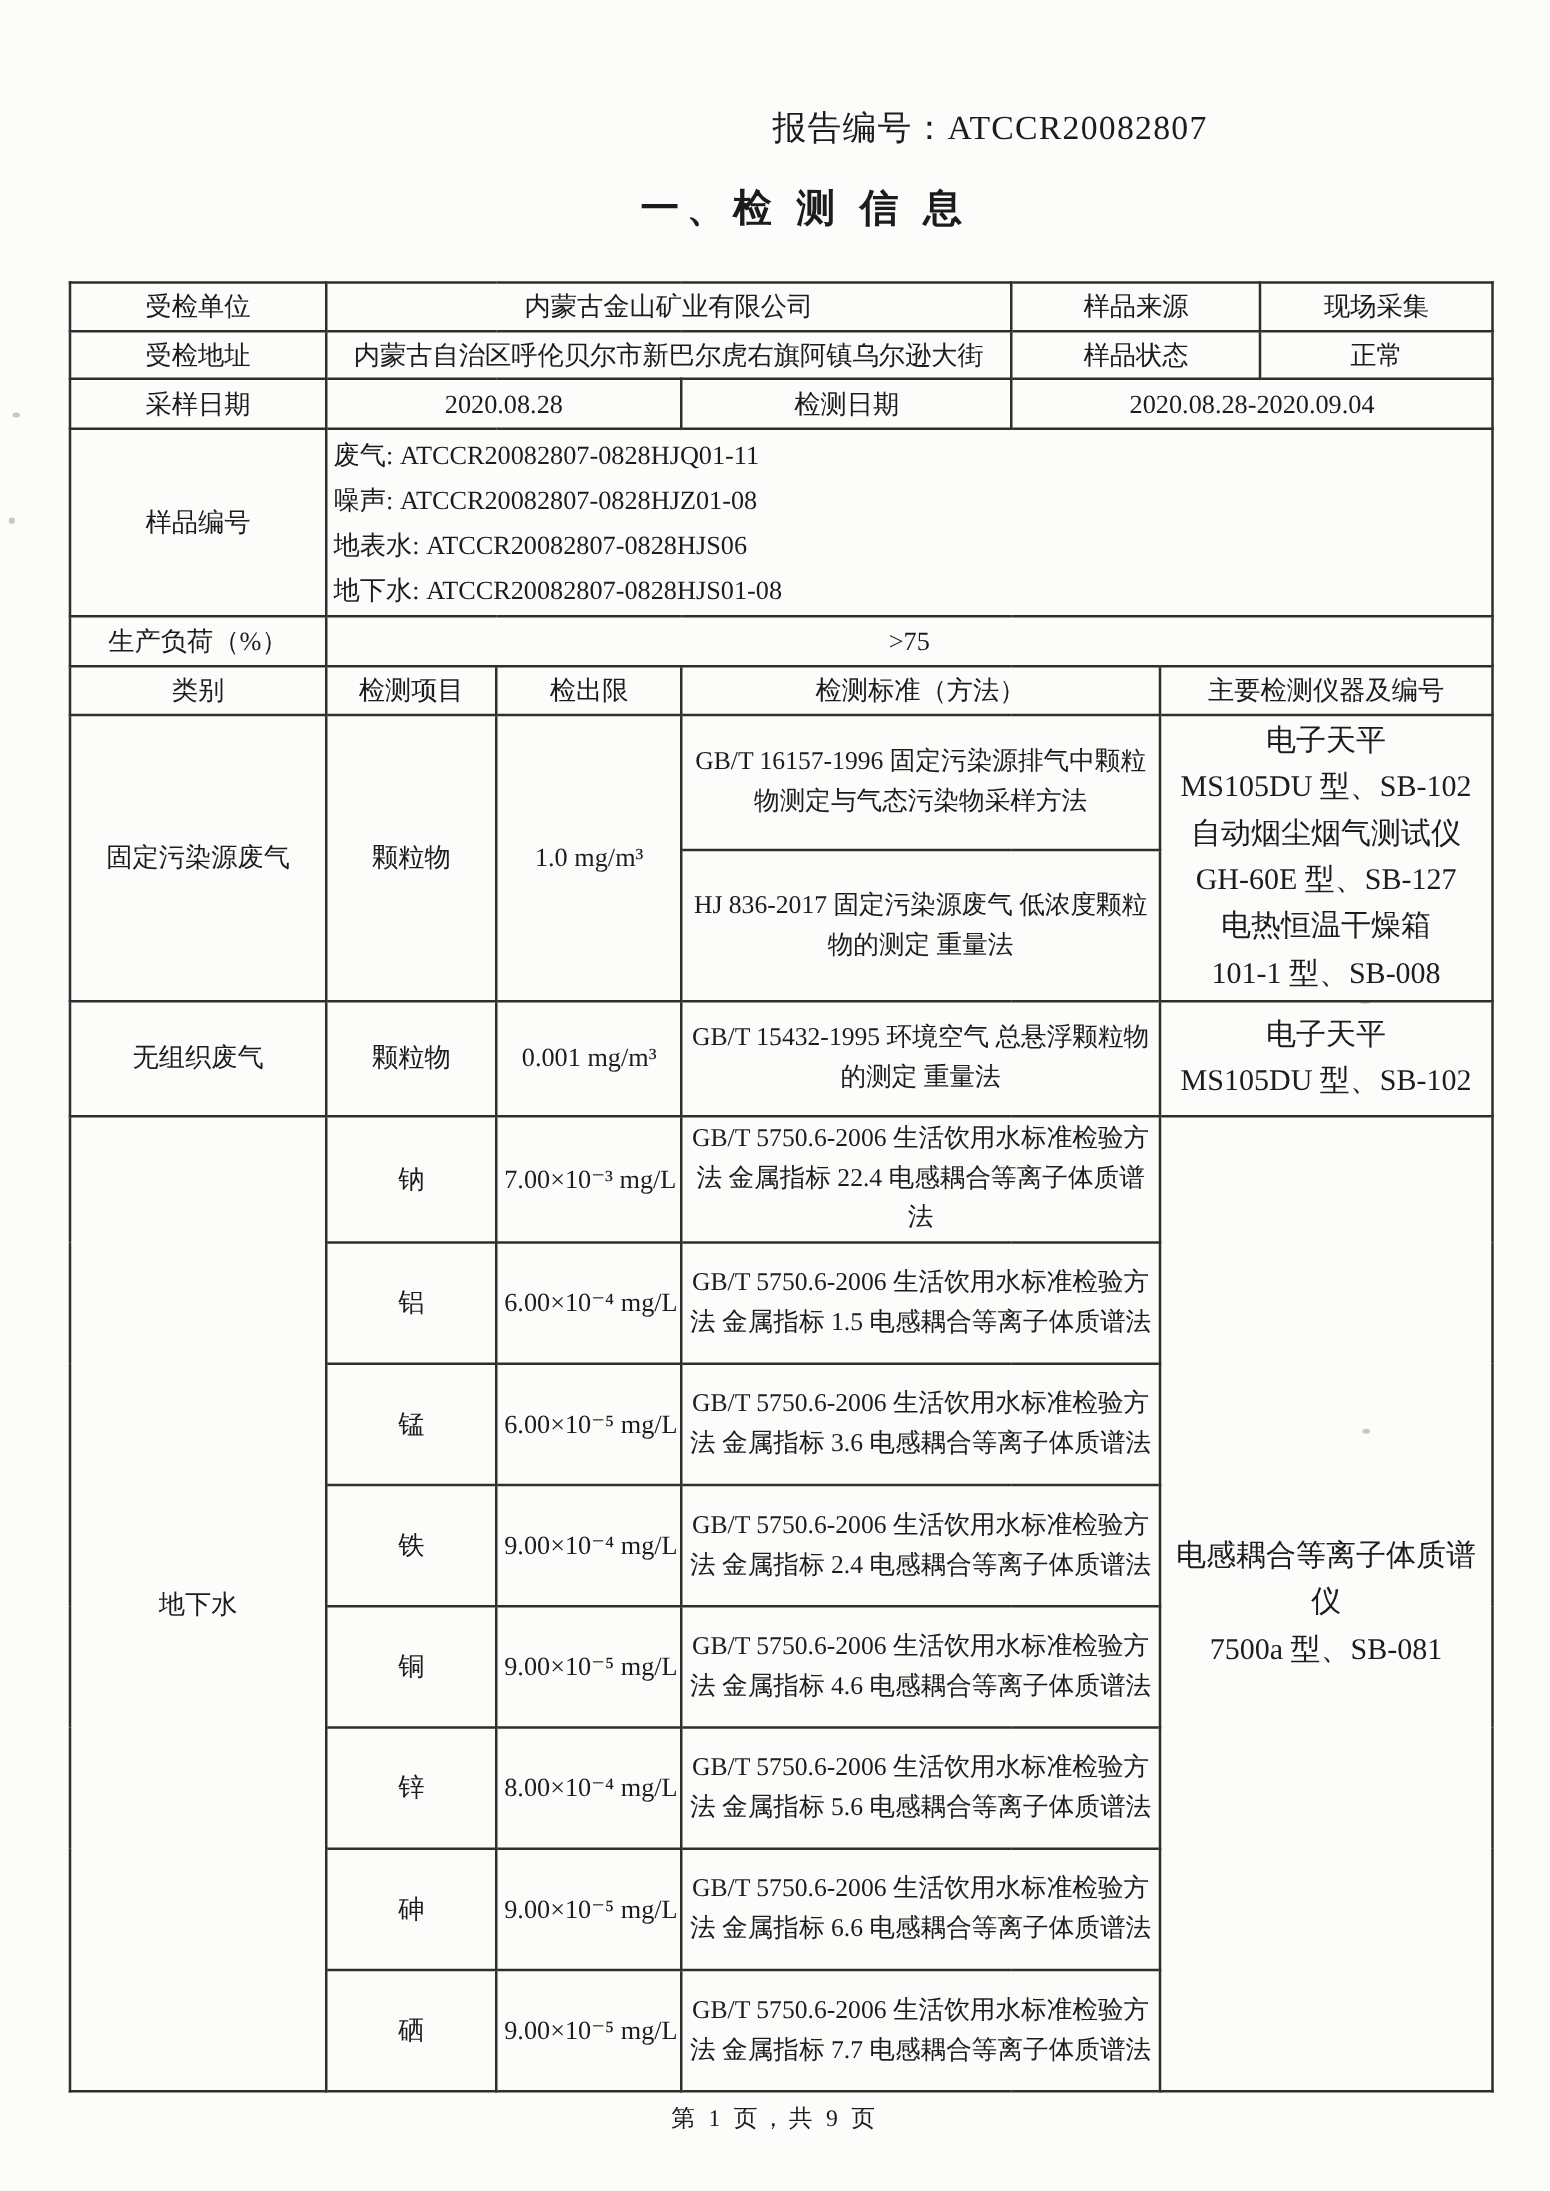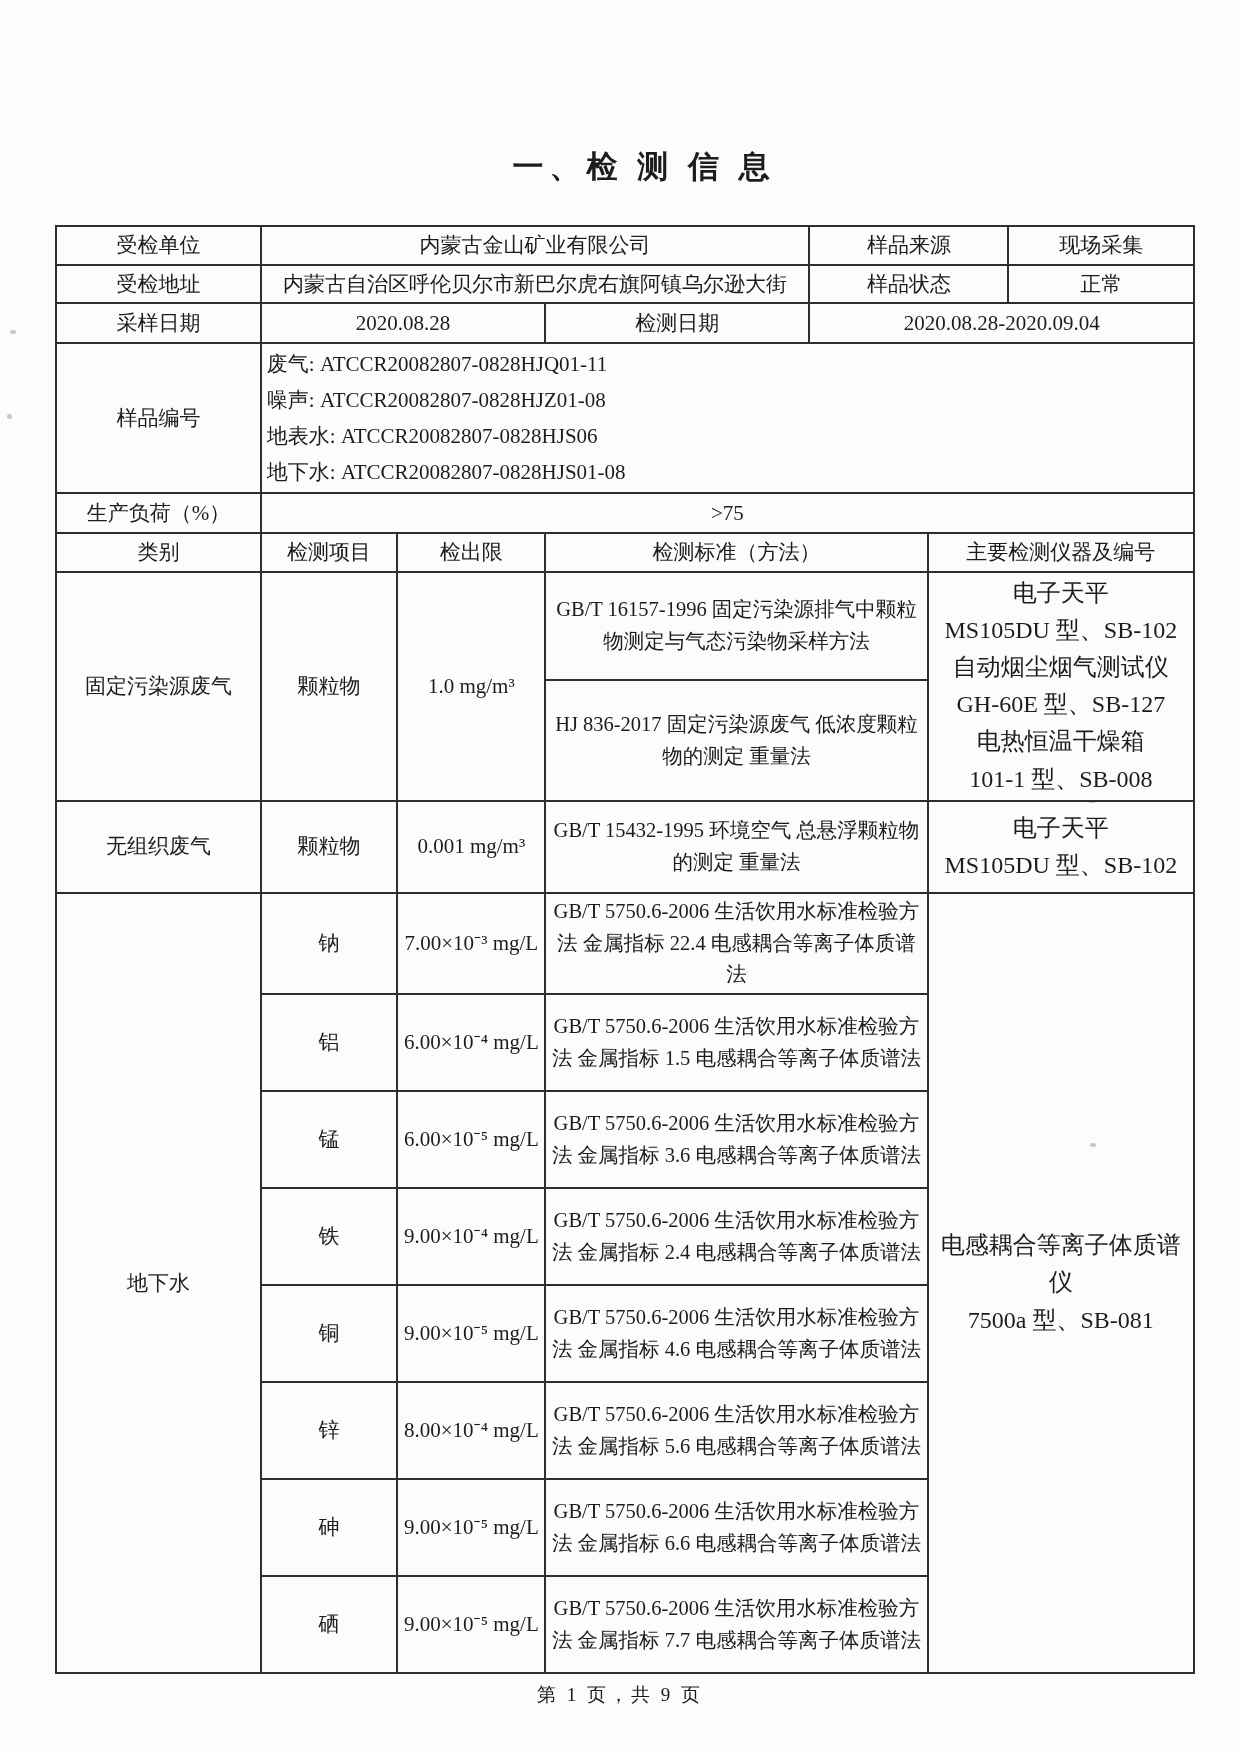--- a/index.html
+++ b/index.html
@@ -37,21 +37,20 @@
     padding-left: 48px;
   }
   table.report {
     position: absolute;
     top: 225px;
     left: 55px;
     width: 1140px;
     border-collapse: collapse;
     table-layout: fixed;
     font-size: 21px;
-    font-family: Liberation Serif, serif;
   }
   table.report td {
     border: 2px solid #2e2e2c;
     text-align: center;
     vertical-align: middle;
     padding: 2px 5px;
     line-height: 1.55;
   }
   tr.h-info  { height: 38px; }
   tr.h-date  { height: 40px; margin-top: 28px; }
@@ -86,20 +85,23 @@
 </head>
 <body>
 
 <div class="page">
 
   <div class="speck" style="left:10px;top:330px;width:6px;height:4px;"></div>
   <div class="speck" style="left:7px;top:414px;width:5px;height:5px;"></div>
   <div class="speck" style="left:1088px;top:800px;width:8px;height:3px;"></div>
   <div class="speck" style="left:1090px;top:1143px;width:6px;height:4px;"></div>
 
+  <div class="report-no">
+    <span>报告编号：</span><span class="num">ATCCR20082807</span>
+  </div>
 
   <div class="doc-title">一、检 测 信 息</div>
 
   <table class="report">
     <colgroup>
       <col style="width:18%">
       <col style="width:12%">
       <col style="width:13%">
       <col style="width:23.2%">
       <col style="width:10.4%">

